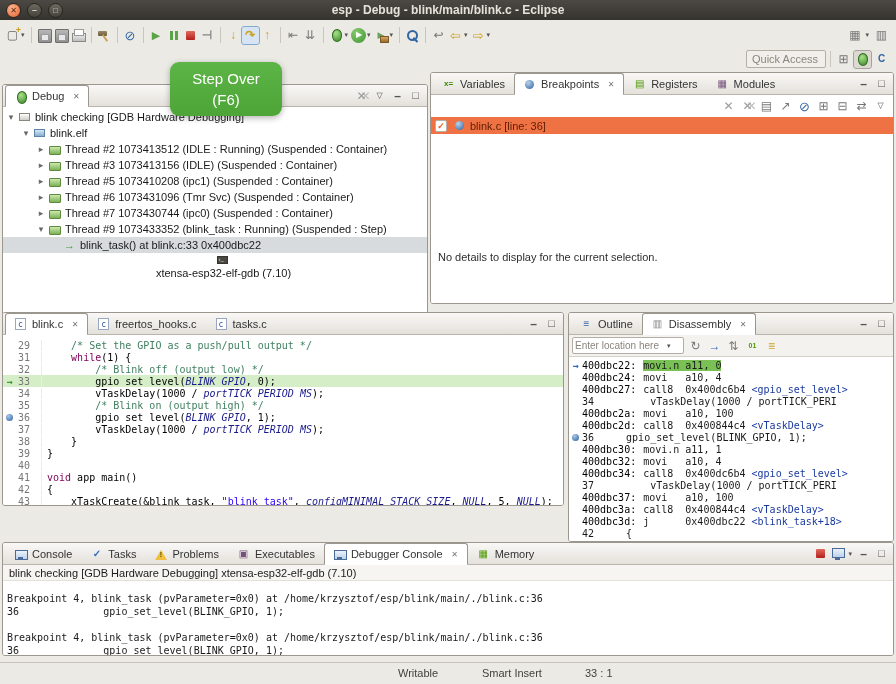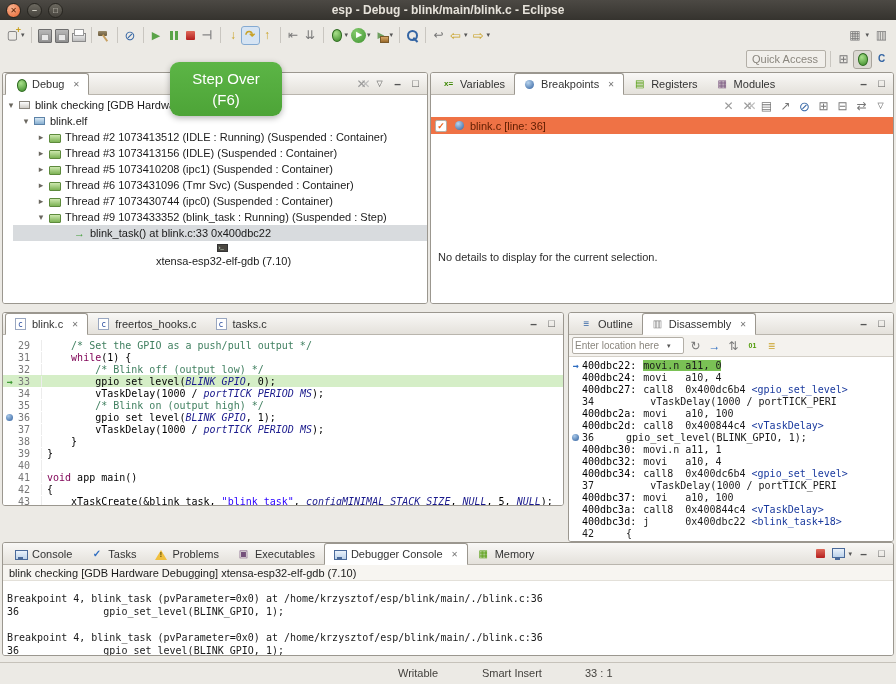--- a/index.html
+++ b/index.html
@@ -108,21 +108,21 @@
   .tabbar{height:22px;background:linear-gradient(#f9f8f6,#e4e1db);border-bottom:1px solid #b9b5ad;display:flex;align-items:flex-end;padding-left:2px;position:relative}
   .tabs{display:inline-flex;height:100%;align-items:flex-end}
   .tab{height:21px;display:inline-flex;align-items:center;padding:0 7px;color:#333;border:1px solid transparent;border-bottom:none;border-radius:3px 3px 0 0;white-space:nowrap}
   .tab.active{background:#fff;border-color:#9b978f;position:relative}
   .tab.active::after{content:"";position:absolute;left:0;right:0;bottom:-1px;height:1px;background:#fff}
   .tab .icn{width:15px;height:14px;font-size:10px;margin-right:3px}
   .tab-label{margin:0 1px}
   .tab-close{margin-left:6px;font-size:8px;color:#777;width:10px;text-align:center}
   .header-icons{margin-left:auto;display:flex;align-items:center;height:100%;padding-right:3px;gap:1px}
 
-  #debug-panel{left:2px;top:72px;width:426px;height:232px}
+  #debug-panel{left:2px;top:84px;width:426px;height:232px}
   #breakpoints-panel{left:430px;top:72px;width:464px;height:232px}
   #editor-panel{left:2px;top:312px;width:562px;height:194px}
   #disassembly-panel{left:568px;top:312px;width:326px;height:230px}
   #console-panel{left:2px;top:542px;width:892px;height:114px}
 
   
   .tree{position:absolute;top:22px;left:0;right:0;bottom:0;background:#fff;padding-top:2px;overflow:hidden}
   .tree-row{height:16px;display:flex;align-items:center;white-space:nowrap}
   .tree-row.selected{background:#d8dbde}
   .twisty{width:12px;text-align:center;color:#6a675f;font-size:9px;flex:none}
@@ -307,21 +307,21 @@
         <div class="tree-row" style="padding-left: 32px;">
           <span class="twisty">▸</span>
           <span class="icn thread-icon"></span>
           <span class="tree-label">Thread #7 1073430744 (ipc0) (Suspended : Container)</span>
         </div>
         <div class="tree-row" style="padding-left: 32px;">
           <span class="twisty">▾</span>
           <span class="icn thread-icon"></span>
           <span class="tree-label">Thread #9 1073433352 (blink_task : Running) (Suspended : Step)</span>
         </div>
-        <div class="tree-row selected" style="padding-left: 47px; margin-left: 10px;">
+        <div class="tree-row selected" style="padding-left: 47px;">
           <span class="twisty"></span>
           <span class="icn stack-frame-icon"></span>
           <span class="tree-label">blink_task() at blink.c:33 0x400dbc22</span>
         </div>
         <div class="tree-row" style="padding-left: 17px; flex-direction: column;">
           <span class="twisty"></span>
           <span class="icn gdb-icon"></span>
           <span class="tree-label">xtensa-esp32-elf-gdb (7.10)</span>
         </div>
       </div>

